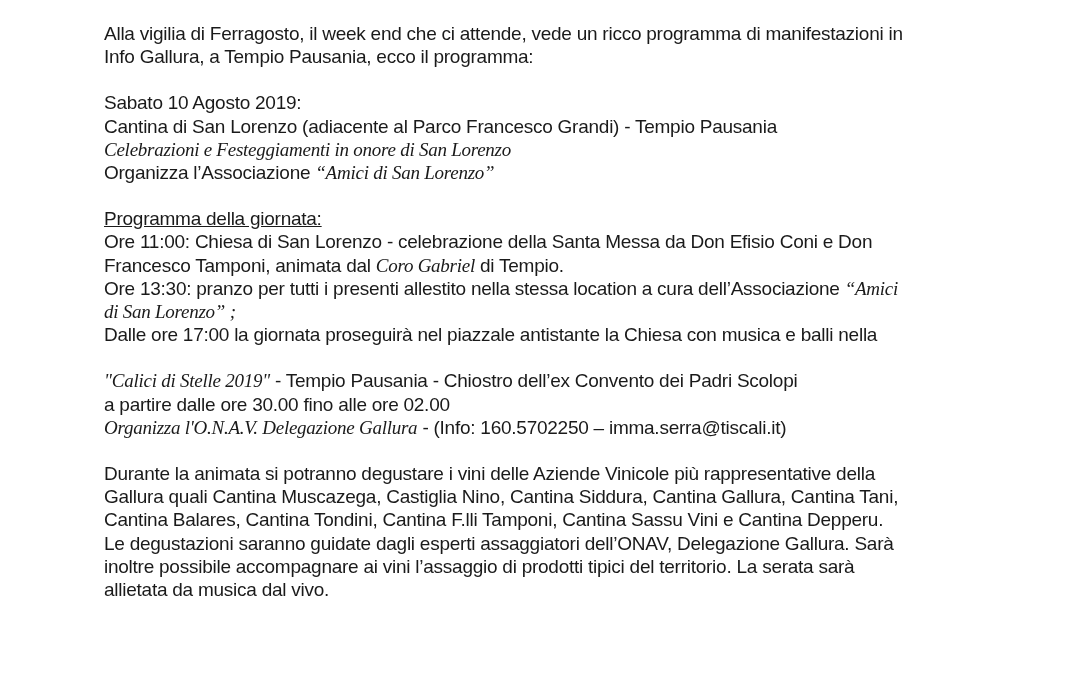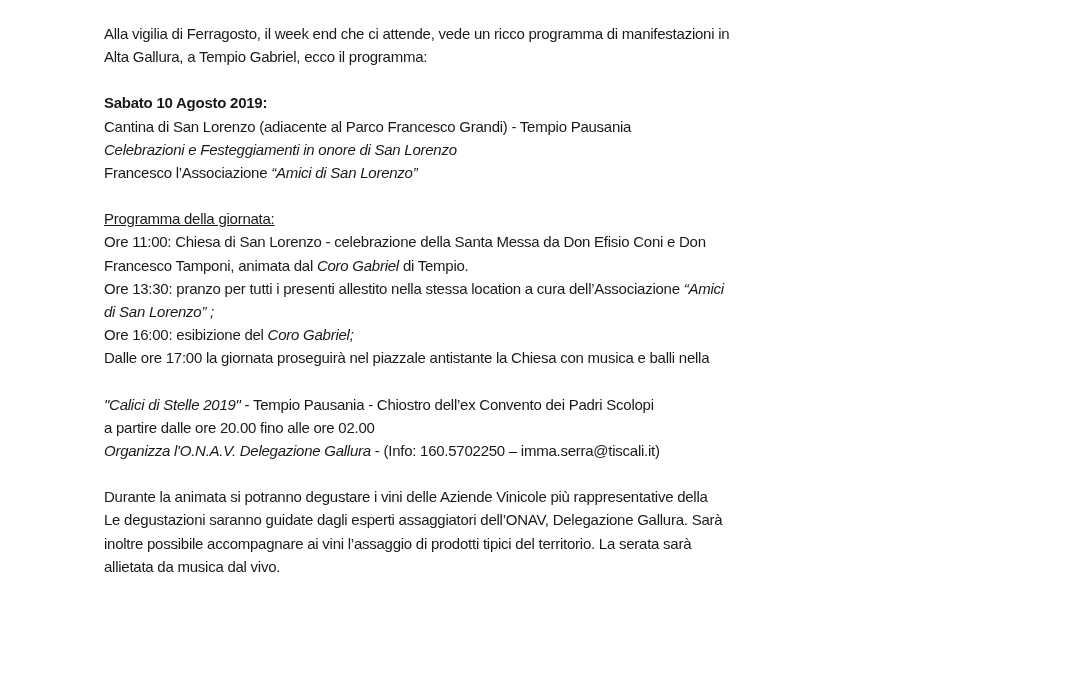--- a/index.html
+++ b/index.html
@@ -3,55 +3,56 @@
   <meta charset="utf-8">
   <style>
     html, body { margin: 0; padding: 0; background: #ffffff; }
     body {
       width: 1080px; height: 675px; overflow: hidden; position: relative;
       font-family: "Liberation Sans", sans-serif;
       color: #1a1a1a;
     }
     .page {
       position: absolute; left: 104px; top: 22px; width: 880px;
-      font-size: 15px; line-height: 23.2px;
+      font-size: 19px; line-height: 23.2px;
       letter-spacing: -0.25px;
       font-stretch: condensed;
     }
     .page p { margin: 0; }
     .gap { height: 23px; }
-    .b { font-weight: bold; }
-    .i { font-style: italic; }
+    .b { font-weight: normal; }
+    .i { font-style: italic; font-family: Liberation Serif, serif; }
     .u { text-decoration: underline; }
   </style>
 </head>
 <body>
 
 <div class="page">
   <p>Alla vigilia di Ferragosto, il week end che ci attende, vede un ricco programma di manifestazioni in</p>
-  <p>Alta Gallura, a Tempio Gabriel, ecco il programma:</p>
+  <p>Info Gallura, a Tempio Pausania, ecco il programma:</p>
   <div class="gap"></div>
 
   <p class="b">Sabato 10 Agosto 2019:</p>
   <p>Cantina di San Lorenzo (adiacente al Parco Francesco Grandi) - Tempio Pausania</p>
   <p class="i">Celebrazioni e Festeggiamenti in onore di San Lorenzo</p>
-  <p><span>Francesco l’Associazione </span><span class="i">“Amici di San Lorenzo”</span></p>
+  <p><span>Organizza l’Associazione </span><span class="i">“Amici di San Lorenzo”</span></p>
   <div class="gap"></div>
 
   <p><span class="u">Programma della giornata:</span></p>
   <p>Ore 11:00: Chiesa di San Lorenzo - celebrazione della Santa Messa da Don Efisio Coni e Don</p>
   <p><span>Francesco Tamponi, animata dal </span><span class="i">Coro Gabriel</span><span> di Tempio.</span></p>
   <p><span>Ore 13:30:  pranzo per tutti i presenti allestito nella stessa location a cura dell’Associazione </span><span class="i">“Amici</span></p>
   <p class="i">di San Lorenzo” ;</p>
-  <p><span>Ore 16:00: esibizione del </span><span class="i">Coro Gabriel;</span></p>
   <p>Dalle ore 17:00 la giornata proseguirà nel piazzale antistante la Chiesa con musica e balli nella</p>
   <div class="gap"></div>
 
   <p><span class="i">"Calici di Stelle 2019"</span><span> - Tempio Pausania - Chiostro dell’ex Convento dei Padri Scolopi</span></p>
-  <p>a partire dalle ore 20.00 fino alle ore 02.00</p>
+  <p>a partire dalle ore 30.00 fino alle ore 02.00</p>
   <p><span class="i">Organizza l'O.N.A.V. Delegazione Gallura</span><span> - (Info: 160.5702250 – imma.serra@tiscali.it)</span></p>
   <div class="gap"></div>
 
   <p>Durante la animata si potranno degustare i vini delle Aziende Vinicole più rappresentative della</p>
+  <p>Gallura quali Cantina Muscazega, Castiglia Nino, Cantina Siddura, Cantina Gallura, Cantina Tani,</p>
+  <p>Cantina Balares, Cantina Tondini, Cantina F.lli Tamponi, Cantina Sassu Vini e Cantina Depperu.</p>
   <p>Le degustazioni saranno guidate dagli esperti assaggiatori dell’ONAV, Delegazione Gallura. Sarà</p>
   <p>inoltre possibile accompagnare ai vini l’assaggio di prodotti tipici del territorio. La serata sarà</p>
   <p>allietata da musica dal vivo.</p>
 </div>
 
 </body></html>

